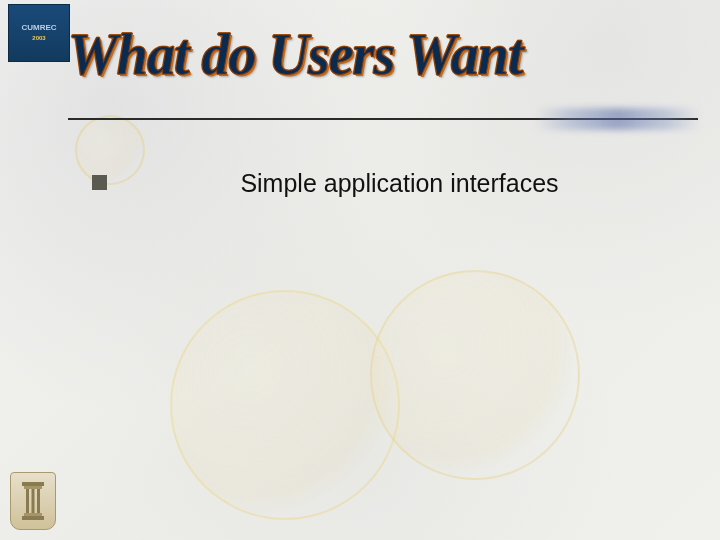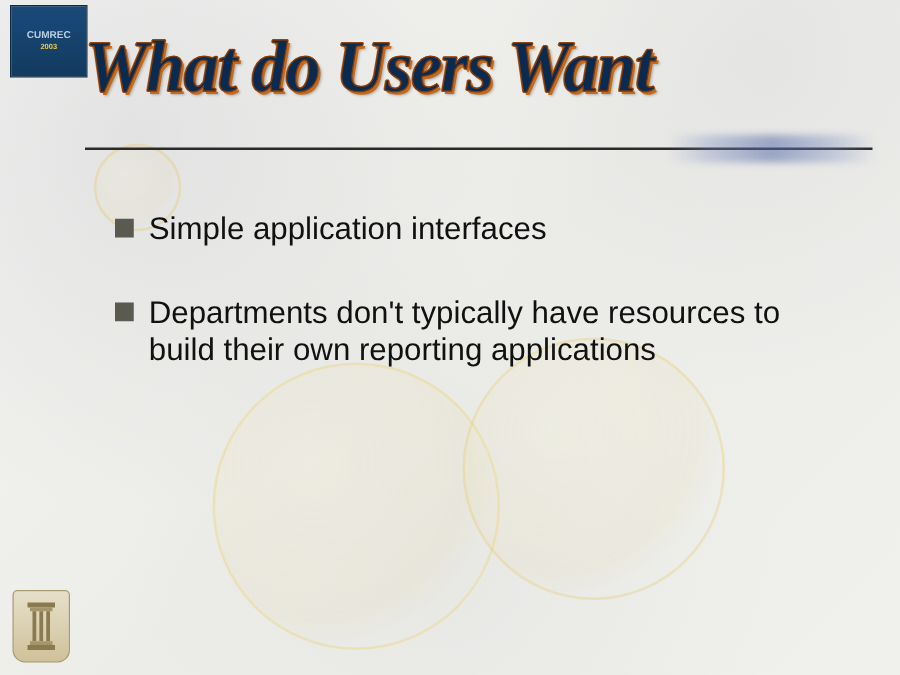--- a/index.html
+++ b/index.html
@@ -92,21 +92,21 @@
     margin-bottom: 36px;
     font-size: 25px; color: #111;
     line-height: 1.22;
   }
   .bullet-item .sq {
     flex: 0 0 auto;
     width: 15px; height: 15px;
     background: #5a5a50;
     margin-top: 7px; margin-right: 12px;
   }
-  .bullet-item .txt { flex: 1 1 auto; }
+  .bullet-item .txt { flex: 1 1 auto; text-align: center; }
 
   
   .logo-bottom {
     position: absolute; left: 10px; bottom: 10px;
     width: 46px; height: 58px;
     background: linear-gradient(180deg, #e7dfca 0%, #cfc29a 100%);
     border: 1px solid #a89a70;
     border-radius: 4px 4px 10px 10px;
     display: flex; align-items: center; justify-content: center;
   }
@@ -132,24 +132,20 @@
   </div>
 
   <div class="hr"></div>
   <div class="blurbar"></div>
 
   <ul class="bullets">
     <li class="bullet-item">
       <span class="sq"></span>
       <span class="txt">Simple application interfaces</span>
     </li>
-    <li class="bullet-item">
-      <span class="sq"></span>
-      <span class="txt">Departments don't typically have resources to build their own reporting applications</span>
-    </li>
   </ul>
 
   <div class="logo-bottom">
     <svg viewBox="0 0 30 42">
       <rect x="4" y="2" width="22" height="4" fill="#8a7a50"></rect>
       <rect x="6" y="6" width="18" height="3" fill="#a5956a"></rect>
       <rect x="8" y="9" width="3" height="24" fill="#8a7a50"></rect>
       <rect x="13.5" y="9" width="3" height="24" fill="#8a7a50"></rect>
       <rect x="19" y="9" width="3" height="24" fill="#8a7a50"></rect>
       <rect x="6" y="33" width="18" height="3" fill="#a5956a"></rect>

